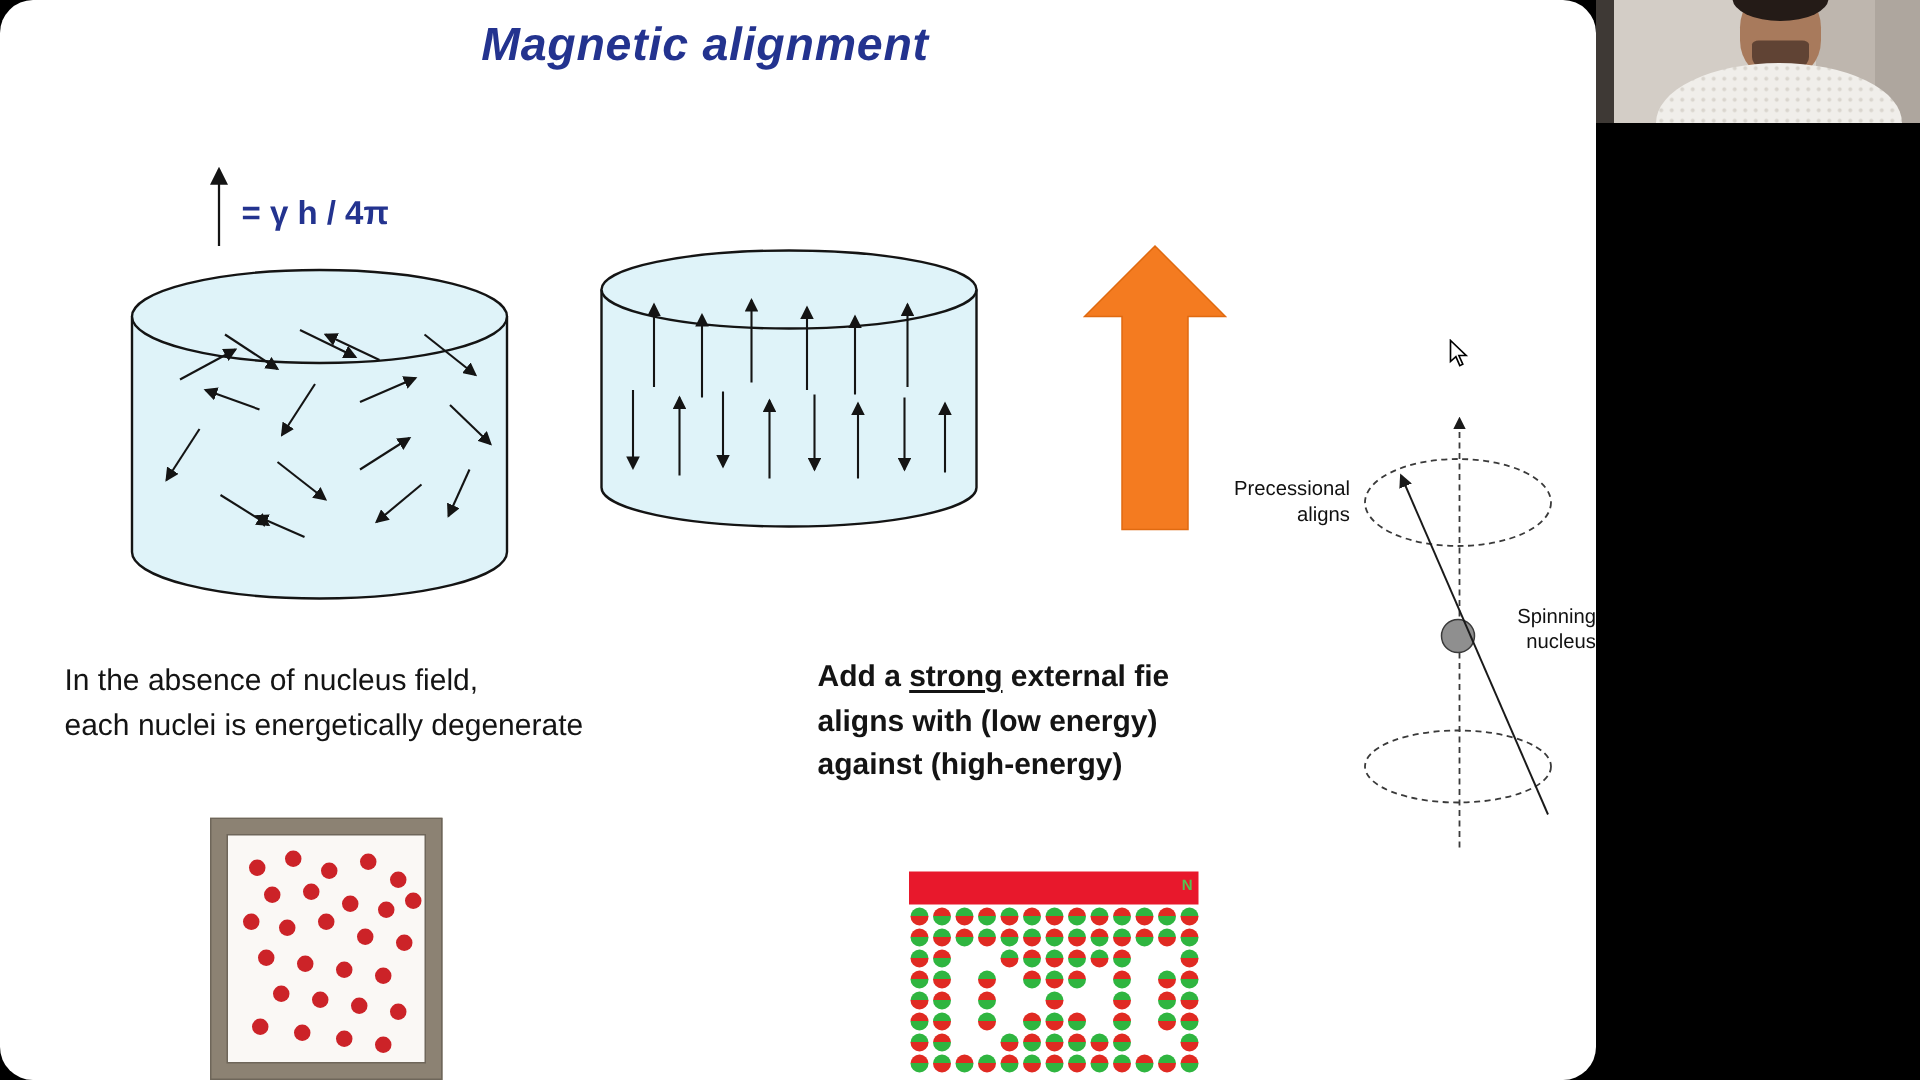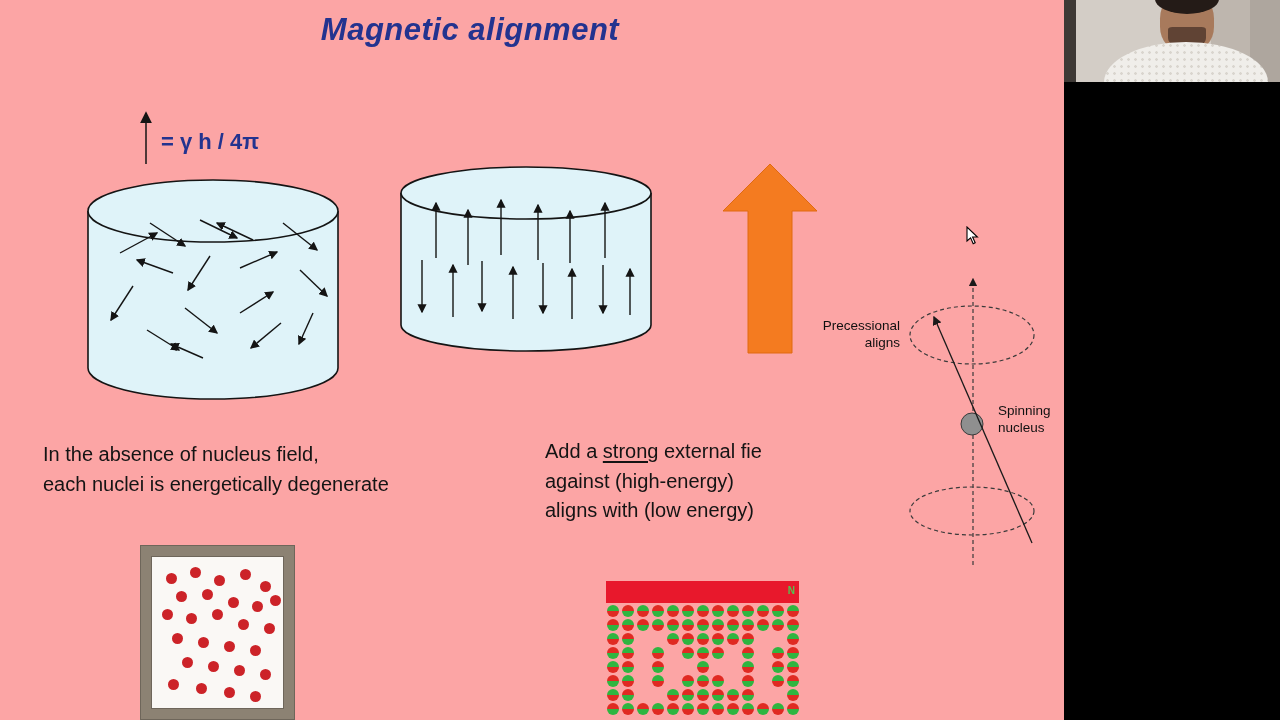--- a/index.html
+++ b/index.html
@@ -1,19 +1,19 @@
 <!DOCTYPE html>
 <html style="--title-blue: #23338F; --formula-blue: #23338F; --cyl-fill: #DFF3F9; --orange: #F47B20; --orange-edge: #E06A10; --spin-red: #E02A22; --spin-green: #2FB540; --bar-red: #E8182C; --n-green: #52C452; --dot-red: #CC2328; --frame-taupe: #8C8273;"><head>
 <meta charset="utf-8">
 <style>
   html,body{margin:0;padding:0;background:#000;}
   body{width:1280px;height:720px;position:relative;overflow:hidden;
        font-family:"Liberation Sans", sans-serif;}
 
-  .slide{position:absolute;left:0;top:0;width:1064px;height:720px;background:#fca5a5;overflow:hidden;}
+  .slide{position:absolute;left:0;top:0;width:1064px;height:720px;background:#ffffff;overflow:hidden;border-radius:22px;}
 
   .title{position:absolute;left:0;top:12px;width:940px;text-align:center;
          font-size:31px;font-weight:bold;font-style:italic;letter-spacing:.5px;
          color:var(--title-blue,#23338F);}
 
   .formula{position:absolute;left:161px;top:129px;font-size:22px;font-weight:bold;
            color:var(--formula-blue,#23338F);}
 
   svg.abs{position:absolute;}
 
@@ -23,25 +23,25 @@
 
   .oarrow{fill:var(--orange,#F47B20);stroke:var(--orange-edge,#E06A10);stroke-width:1px;}
 
   .dash{fill:none;stroke:#3a3a3a;stroke-width:1.2px;stroke-dasharray:4 3;}
   .solid{fill:none;stroke:#1a1a1a;stroke-width:1.3px;}
   .nucleus{fill:#8f8f8f;stroke:#3a3a3a;stroke-width:1px;}
 
   .plabel{position:absolute;font-size:13.5px;color:#111;}
   #applied{left:850px;top:255px;width:250px;text-align:center;}
   #orbit{left:798px;top:317px;width:102px;text-align:right;line-height:17px;}
-  #spinlbl{left:998px;top:402px;width:66px;text-align:left;line-height:17px;}
+  #spinlbl{left:998px;top:402px;width:66px;text-align:right;line-height:17px;}
 
   .cap{position:absolute;font-size:20px;color:#141414;}
   #leftcap{left:43px;top:439px;line-height:30px;}
-  #rightcap{left:545px;top:437px;line-height:29.5px;}
+  #rightcap{left:545px;top:437px;line-height:29.5px;font-weight:bold;}
   .und{text-decoration:underline;text-underline-offset:3px;}
 
   .photo-frame{position:absolute;left:140px;top:545px;width:155px;height:175px;
                background:var(--frame-taupe,#8C8273);box-shadow:inset 0 0 0 1px #6e665a;}
   .photo-inner{position:absolute;left:12px;top:12px;width:131px;height:151px;
                background:#faf8f5;box-shadow:0 0 0 1px #6e665a;overflow:hidden;}
   .rdot{position:absolute;width:11px;height:11px;border-radius:50%;
         background:var(--dot-red,#CC2328);}
 
   .spinbar{position:absolute;left:606px;top:581px;width:193px;height:22px;
@@ -171,22 +171,22 @@
   <svg class="abs" style="left:966px;top:226px" width="14" height="20" viewBox="0 0 14 20">
     <path d="M1,1 L1,15 L4.6,11.8 L7.2,17.8 L9.2,16.8 L6.6,11 L11.4,11 Z" fill="#ffffff" stroke="#000000" stroke-width="1.1"></path>
   </svg>
 
   <div id="leftcap" class="cap">
     <div>In the absence of nucleus field,</div>
     <div>each nuclei is energetically degenerate</div>
   </div>
   <div id="rightcap" class="cap">
     <div><span>Add a </span><span class="und">strong</span><span> external fie</span></div>
+    <div>aligns with (low energy)</div>
     <div>against (high-energy)</div>
-    <div>aligns with (low energy)</div>
   </div>
 
   <div class="photo-frame">
     <div class="photo-inner" id="photo-dots">
         <div class="rdot" style="left: 14px; top: 16px;"></div>
         <div class="rdot" style="left: 38px; top: 10px;"></div>
         <div class="rdot" style="left: 62px; top: 18px;"></div>
         <div class="rdot" style="left: 88px; top: 12px;"></div>
         <div class="rdot" style="left: 108px; top: 24px;"></div>
         <div class="rdot" style="left: 24px; top: 34px;"></div>

